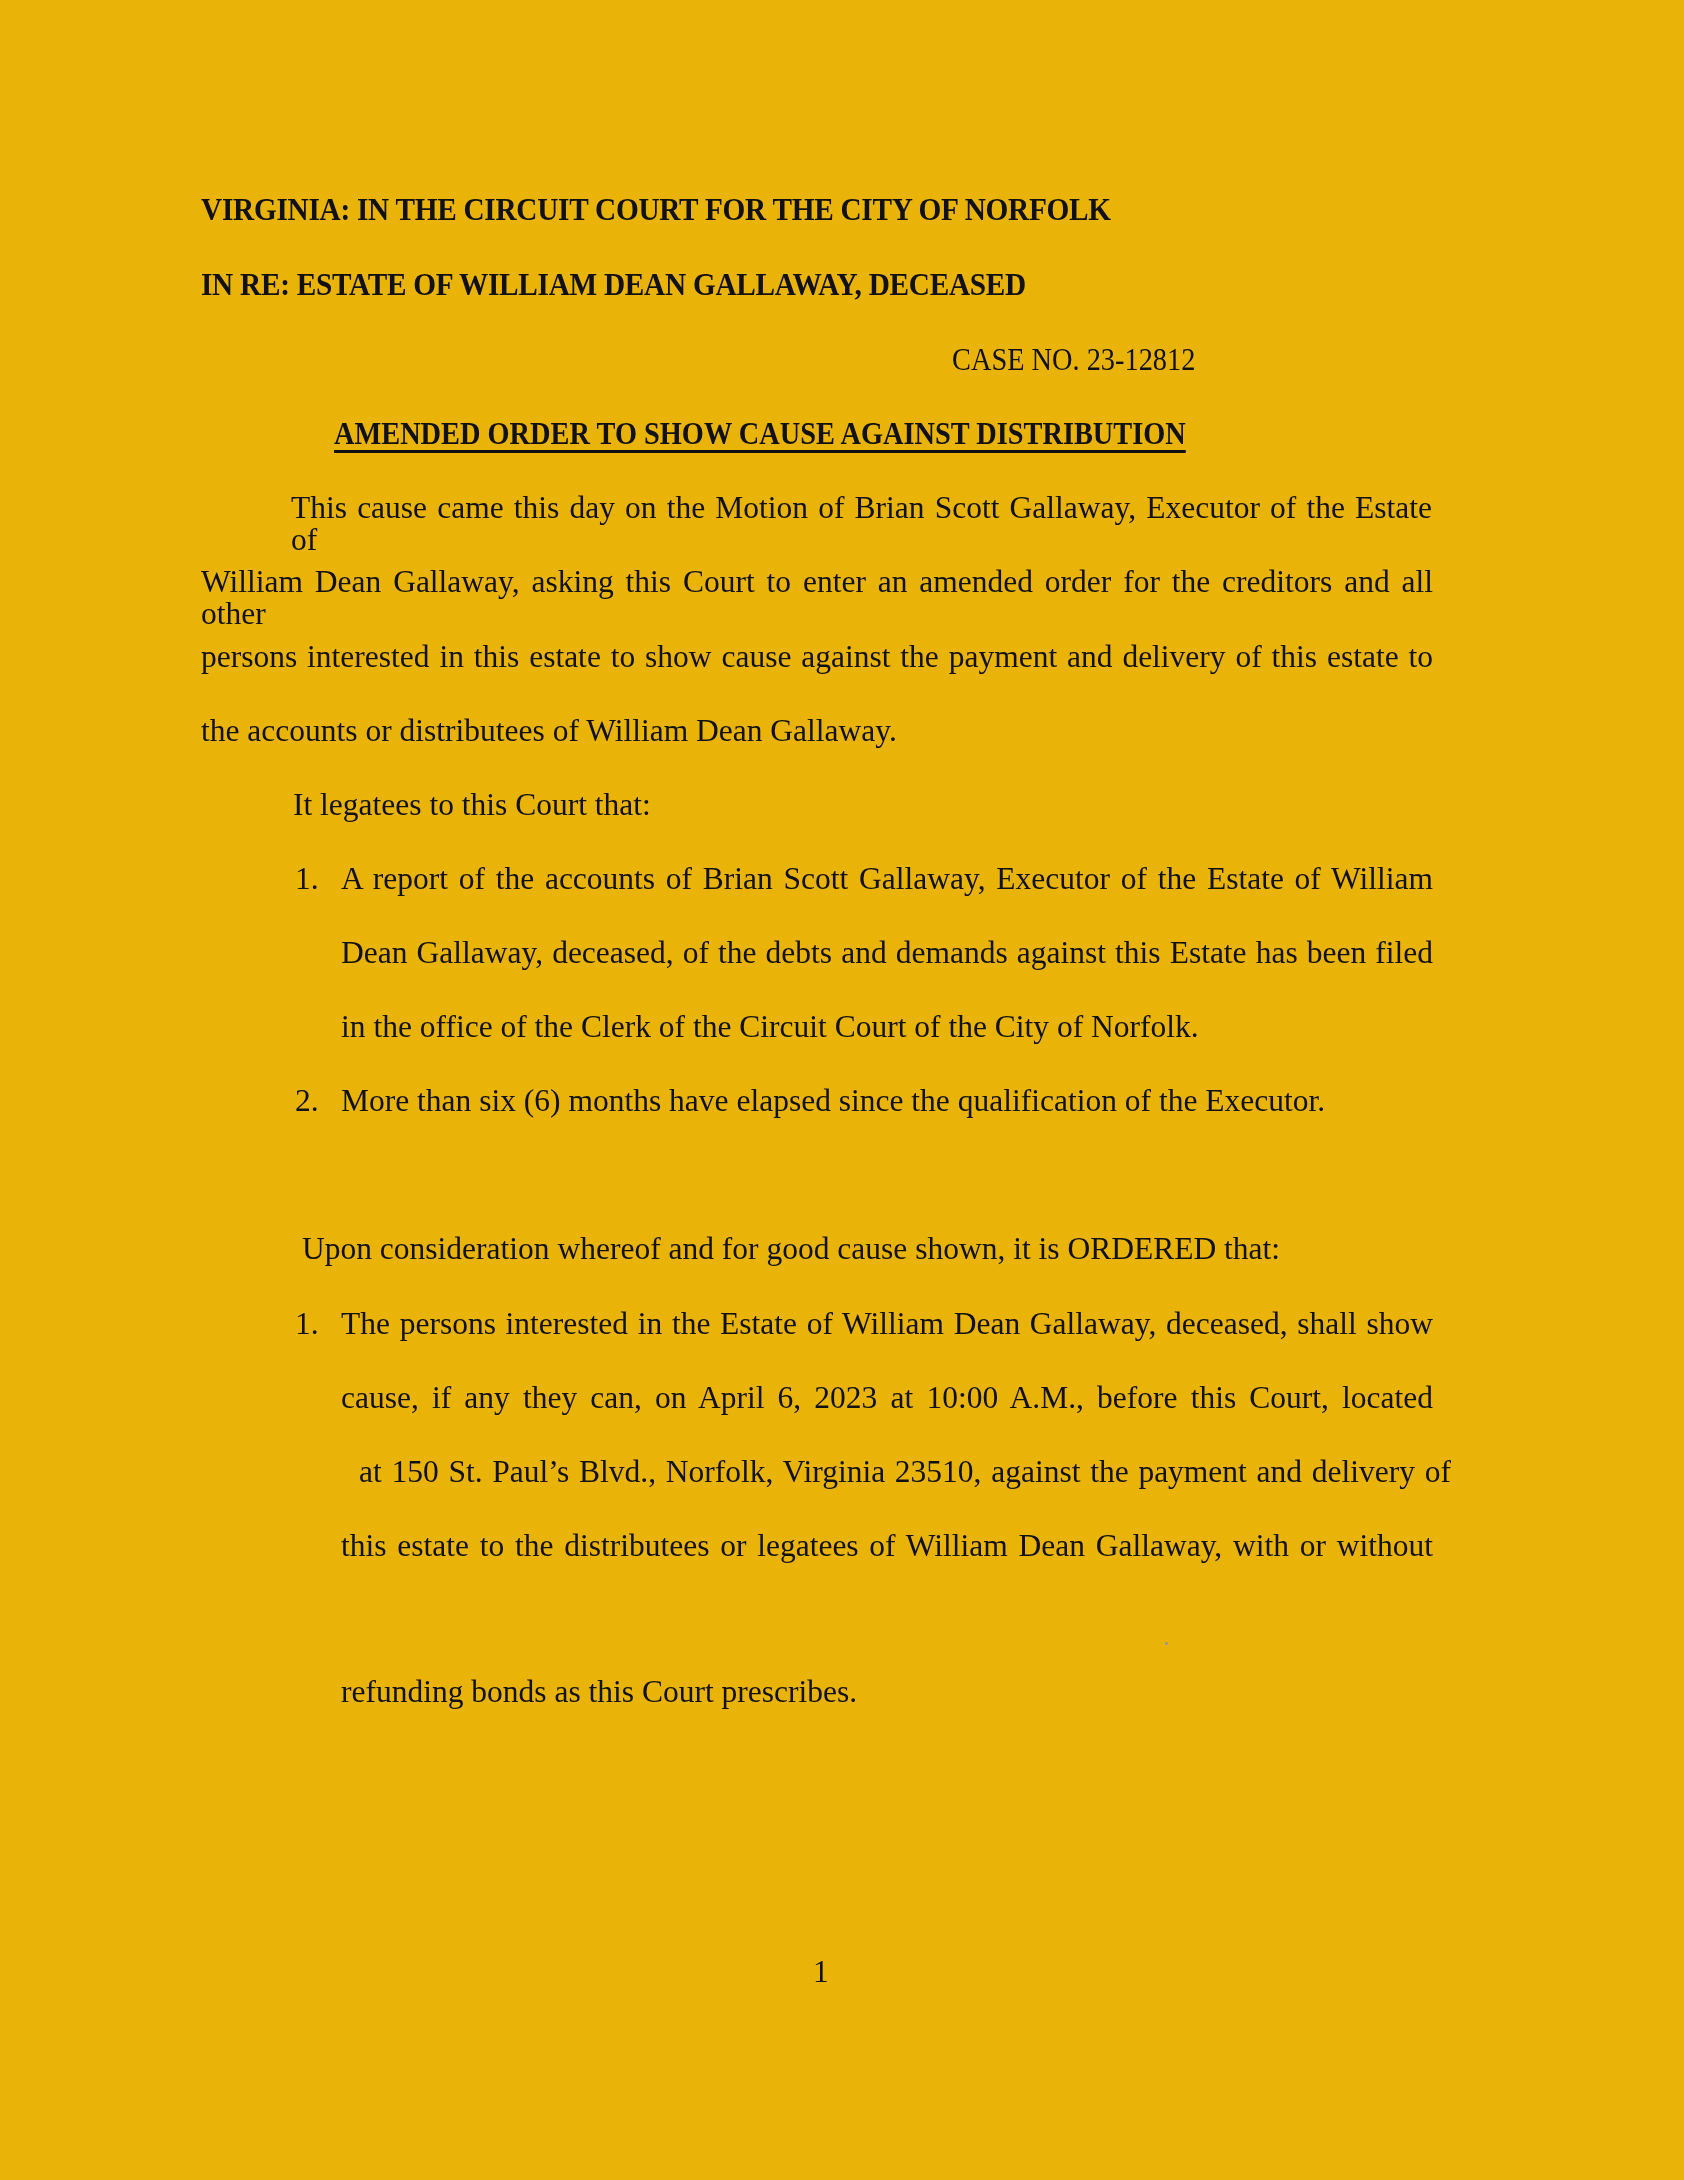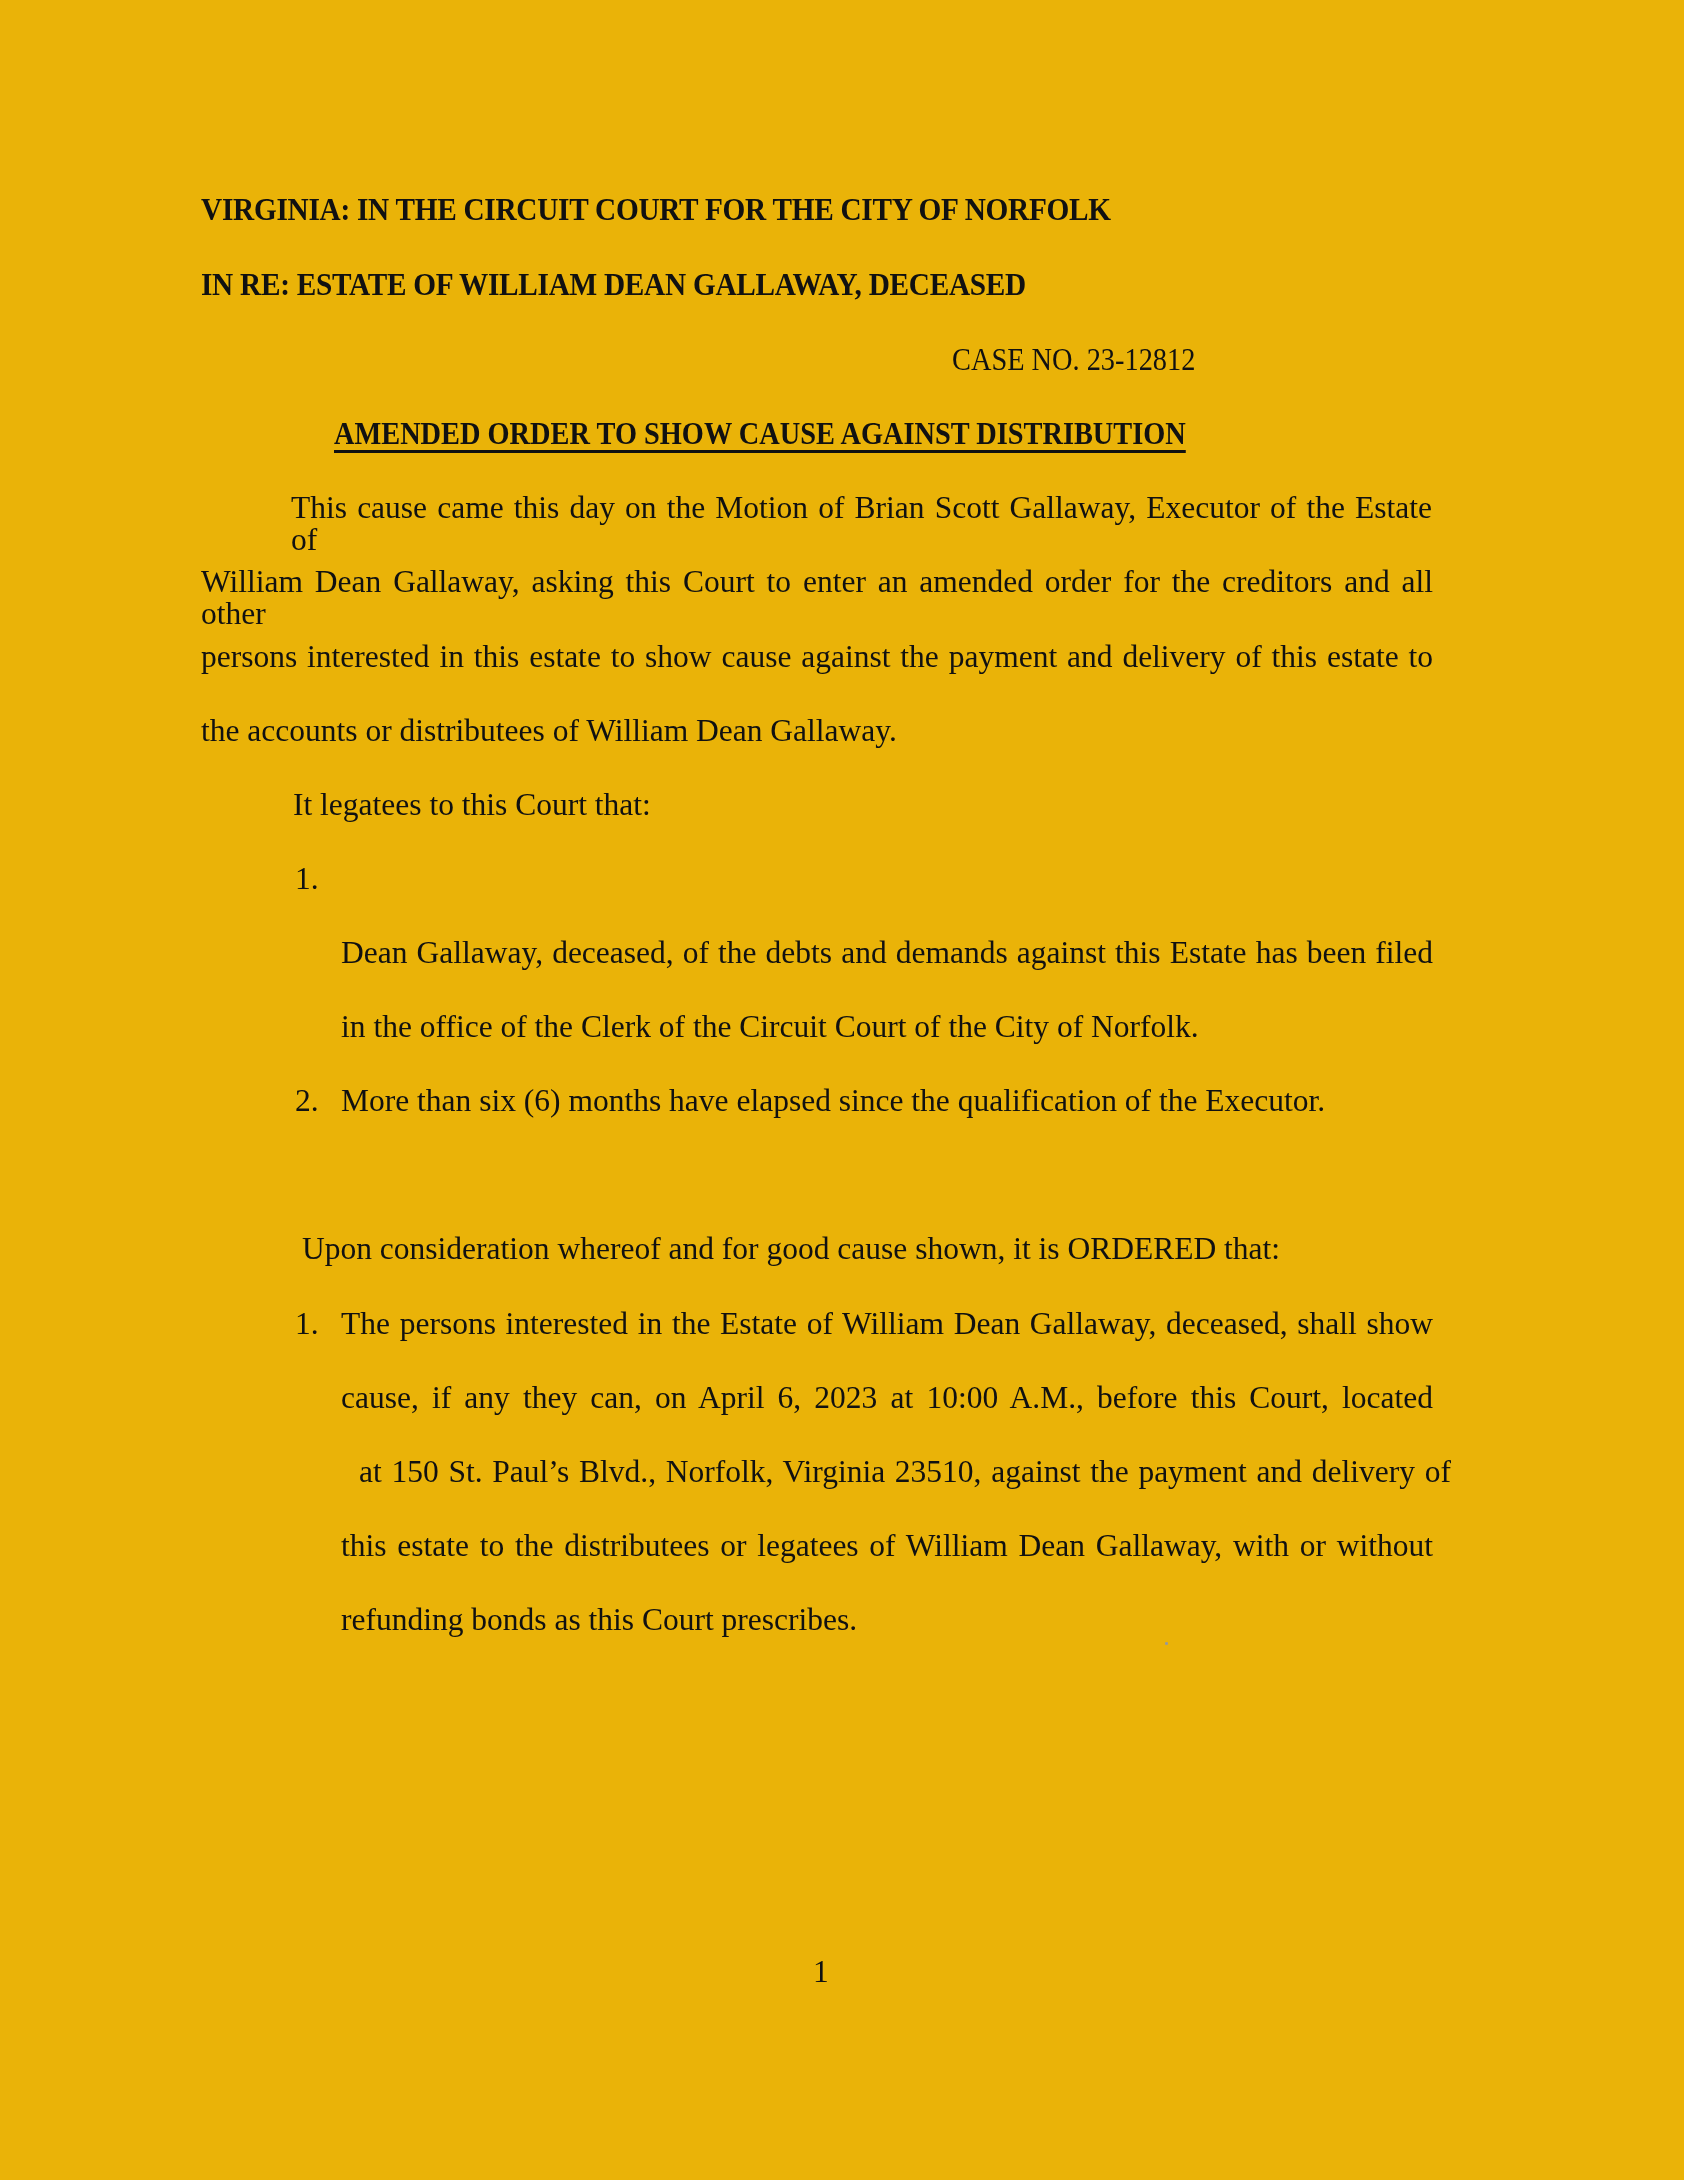--- a/index.html
+++ b/index.html
@@ -70,33 +70,34 @@
   <div class="line title" style="left:334px; top:418px; transform:scaleX(0.9); transform-origin:left;">AMENDED ORDER TO SHOW CAUSE AGAINST DISTRIBUTION</div>
 
   <div class="line justify" style="left:291px; top:492px; width:1141px;">This cause came this day on the Motion of Brian Scott Gallaway, Executor of the Estate of</div>
   <div class="line justify" style="left:201px; top:566px; width:1232px;">William Dean Gallaway, asking this Court to enter an amended order for the creditors and all other</div>
   <div class="line justify" style="left:201px; top:641px; width:1232px;">persons interested in this estate to show cause against the payment and delivery of this estate to</div>
   <div class="line" style="left:201px; top:715px;">the accounts or distributees of William Dean Gallaway.</div>
 
   <div class="line" style="left:293px; top:789px;">It legatees to this Court that:</div>
 
   <div class="num" style="left:295px; top:863px;">1.</div>
+  <div class="line justify" style="left:341px; top:863px; width:1092px;">A report of the accounts of Brian Scott Gallaway, Executor of the Estate of William</div>
   <div class="line justify" style="left:341px; top:937px; width:1092px;">Dean Gallaway, deceased, of the debts and demands against this Estate has been filed</div>
   <div class="line" style="left:341px; top:1011px;">in the office of the Clerk of the Circuit Court of the City of Norfolk.</div>
 
   <div class="num" style="left:295px; top:1085px;">2.</div>
   <div class="line" style="left:341px; top:1085px;">More than six (6) months have elapsed since the qualification of the Executor.</div>
 
   <div class="line" style="left:302px; top:1233px;">Upon consideration whereof and for good cause shown, it is ORDERED that:</div>
 
   <div class="num" style="left:295px; top:1308px;">1.</div>
   <div class="line justify" style="left:341px; top:1308px; width:1092px;">The persons interested in the Estate of William Dean Gallaway, deceased, shall show</div>
   <div class="line justify" style="left:341px; top:1382px; width:1092px;">cause, if any they can, on April 6, 2023 at 10:00 A.M., before this Court, located</div>
   <div class="line justify" style="left:341px; top:1456px; width:1092px;margin-left:18px;">at 150 St. Paul’s Blvd., Norfolk, Virginia 23510, against the payment and delivery of</div>
   <div class="line justify" style="left:341px; top:1530px; width:1092px;">this estate to the distributees or legatees of William Dean Gallaway, with or without</div>
-  <div class="line" style="left:341px; top:1604px;">refunding bonds as this Court prescribes.</div>
+  <div class="line" style="left:341px; top:1676px;">refunding bonds as this Court prescribes.</div>
 
   <div class="dot-mark" style="left:1165px; top:1642px;"></div>
 
   <div class="line" style="left:813px; top:1956px;">1</div>
 
 </div>
 
 
 </body></html>

